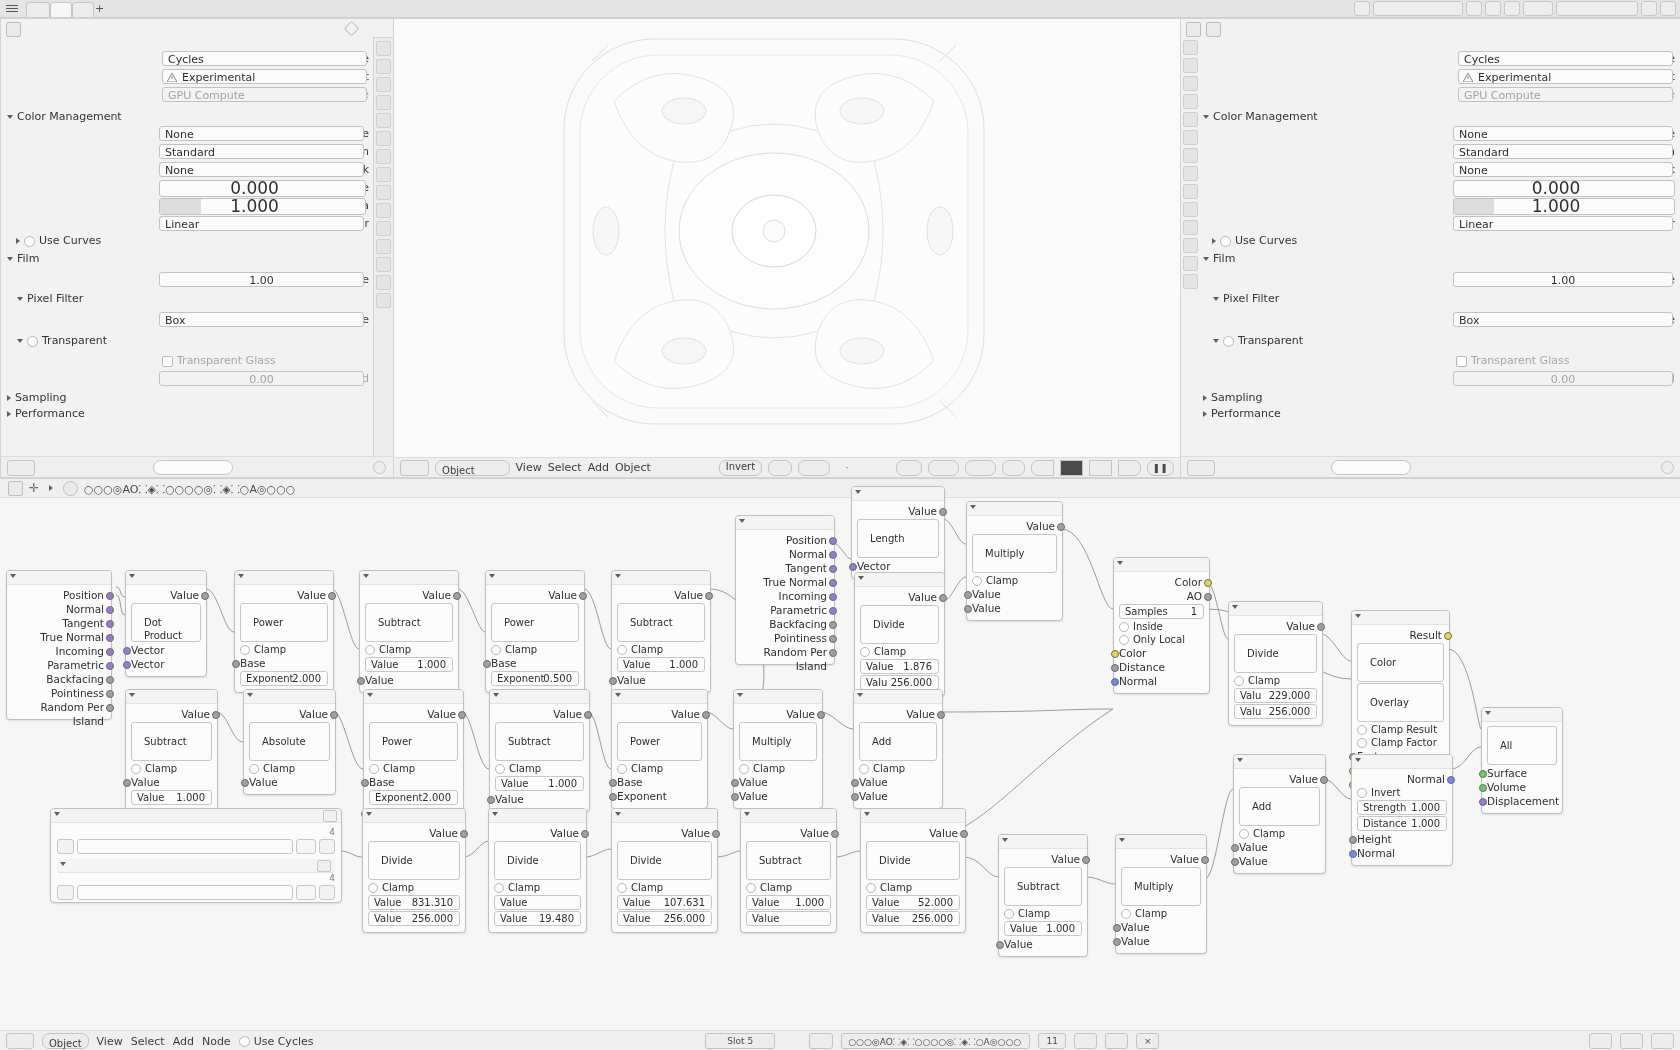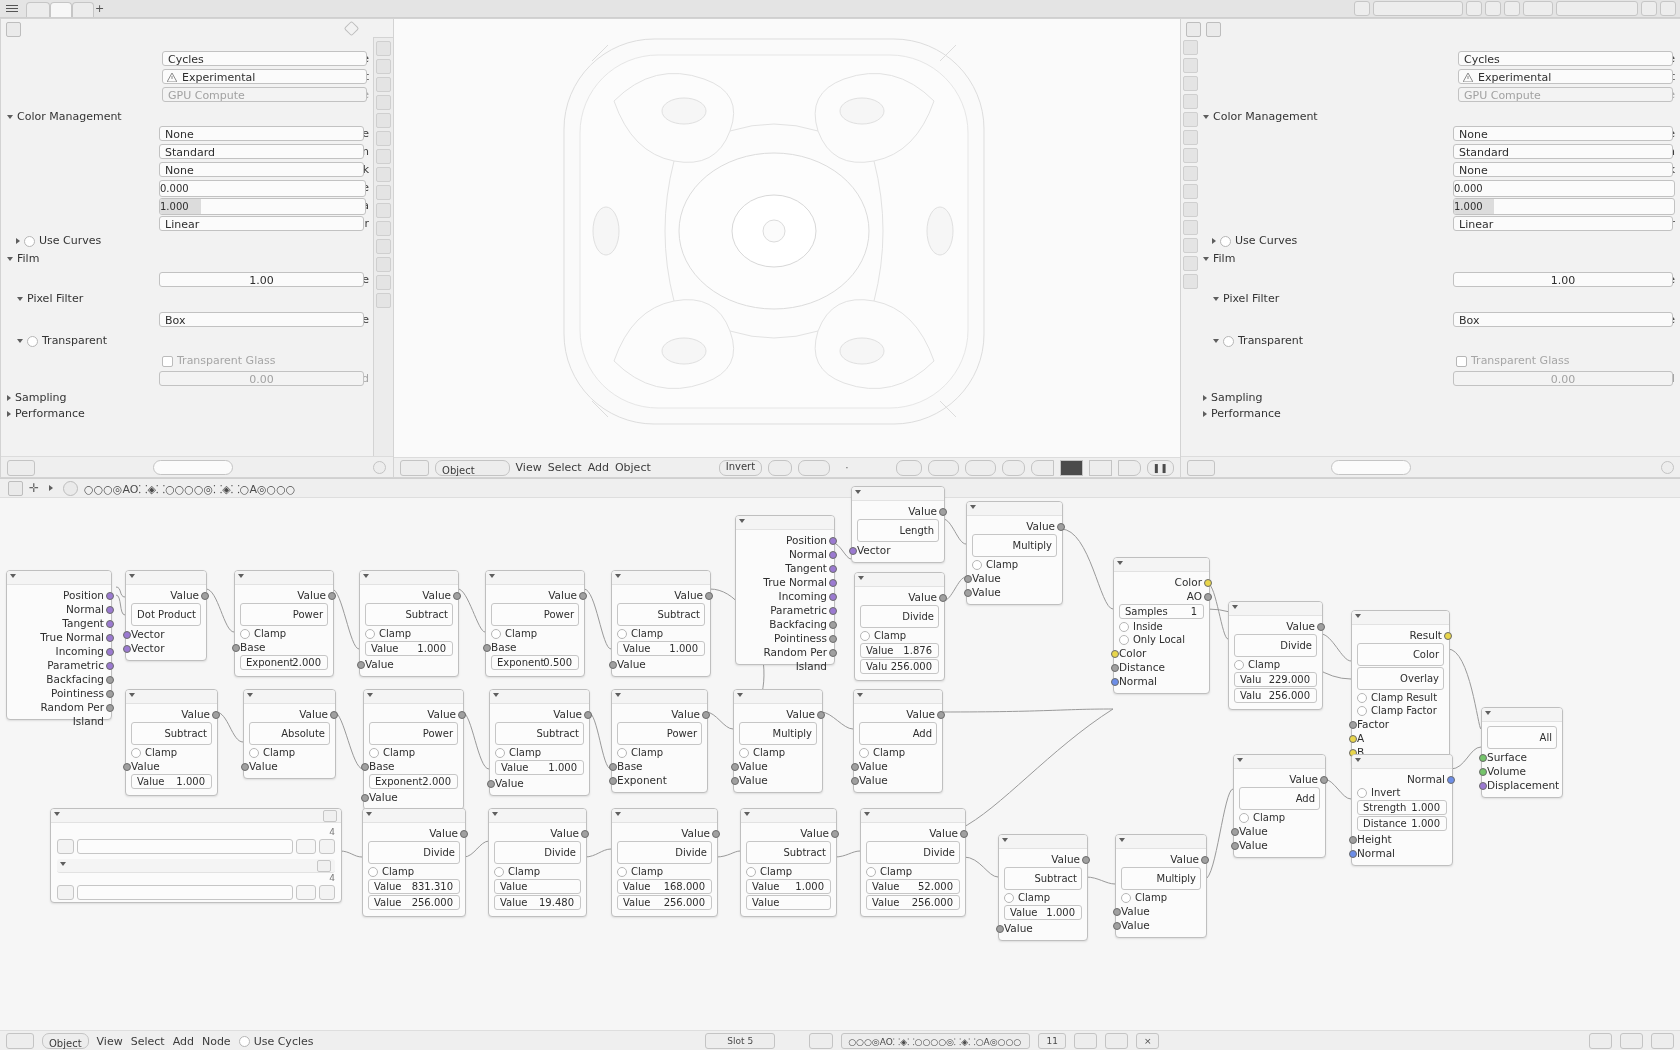--- a/index.html
+++ b/index.html
@@ -21,21 +21,21 @@
   .icon-sq{width:13px;height:13px;border:1px solid #bdbdbd;background:#eaeaea;border-radius:2px;}
 
   .props{position:absolute;top:18px;background:#f2f2f2;}
   .row{position:relative;height:16px;margin-bottom:2px;}
   .lbl{position:absolute;right:0;top:1px;text-align:right;font-size:11px;color:#3b3b3b;}
   .fld{position:absolute;height:15px;border:1px solid #c2c2c2;background:#fbfbfb;border-radius:3px;font-size:11px;color:#2e2e2e;line-height:15px;padding-left:5px;box-sizing:border-box;}
   .fld.center{text-align:center;padding-left:0;}
   .fld.dim{color:#a2a2a2;background:#f3f3f3;}
   .slider{position:absolute;height:15px;border:1px solid #c2c2c2;background:#fbfbfb;border-radius:3px;overflow:hidden;}
   .slider .bar{position:absolute;left:0;top:0;bottom:0;background:#dcdcdc;}
-  .slider span{position:absolute;left:0;right:16px;top:0;line-height:15px;font-size:10px;color:#2e2e2e;}
+  .slider span{position:absolute;left:0;right:16px;top:0;line-height:15px;text-align:center;font-size:17px;color:#2e2e2e;}
   .sect{position:relative;height:16px;font-size:11px;color:#343434;}
   .tri{display:inline-block;width:0;height:0;border-left:4px solid #5e5e5e;border-top:3.5px solid transparent;border-bottom:3.5px solid transparent;vertical-align:middle;margin-right:4px;}
   .tri.down{border-left:3.5px solid transparent;border-right:3.5px solid transparent;border-top:4px solid #5e5e5e;border-bottom:none;}
   .chk{display:inline-block;width:9px;height:9px;border:1px solid #b6b6b6;border-radius:50%;background:#fff;vertical-align:middle;margin-right:4px;}
   .chk.on{background:#fff;}
   .chk.sq{border-radius:2px;}
   .warn{display:inline-block;width:10px;height:9px;margin-right:3px;vertical-align:middle;}
 
   .vtoolbar{position:absolute;width:17px;background:#ececec;border:1px solid #d3d3d3;}
   .vtb-ic{width:13px;height:13px;margin:3px auto;border-radius:2px;background:#e4e4e4;border:1px solid #cfcfcf;}
@@ -63,21 +63,21 @@
   .sock{position:absolute;width:6px;height:6px;border-radius:50%;border:1px solid #6b6b6b;top:4px;}
   .sock.in{left:-8px;}
   .sock.out{right:-8px;}
   .s-gray{background:#a0a0a0;}
   .s-yellow{background:#e8d54a;}
   .s-purple{background:#9b7ad1;}
   .s-blue{background:#6d8ee8;}
   .s-green{background:#74c46a;}
   .nfld{height:13px;border:1px solid #c6c6c6;background:#fcfcfc;border-radius:3px;line-height:13px;font-size:10px;padding:0 5px;margin:1px 0;position:relative;text-align:left;color:#2e2e2e;}
   .nfld .v{position:absolute;right:6px;top:0;}
-  .nfld.center{text-align:right;padding:4px;}
+  .nfld.center{text-align:left;padding:12px;}
   .nchk{font-size:10px;line-height:13px;}
   .nchk i{display:inline-block;width:8px;height:8px;border:1px solid #b6b6b6;border-radius:50%;background:#fff;vertical-align:middle;margin-right:4px;}
   .nchk i.on{background:#fff;}
   svg.wires{position:absolute;left:0;top:0;width:1680px;height:572px;pointer-events:none;}
 </style>
 </head>
 <body>
 
 <div class="app">
 
@@ -816,21 +816,21 @@
     </div>
 
     <div class="node" style="left:611px;top:329px;width:105px;">
       <div class="nhead">
           <span class="tri down"></span>
         </div>
       <div class="nbody">
         <div class="srow">Value<span class="sock out s-gray"></span></div>
         <div class="nfld center">Divide</div>
         <div class="nchk"><i></i>Clamp</div>
-        <div class="nfld">Value<span class="v">168.000</span></div>
+        <div class="nfld">Value<span class="v">107.631</span></div>
         <div class="nfld">Value<span class="v">256.000</span></div>
       </div>
     </div>
 
     <div class="node" style="left:740px;top:329px;width:95px;">
       <div class="nhead">
           <span class="tri down"></span>
         </div>
       <div class="nbody">
         <div class="srow">Value<span class="sock out s-gray"></span></div>

